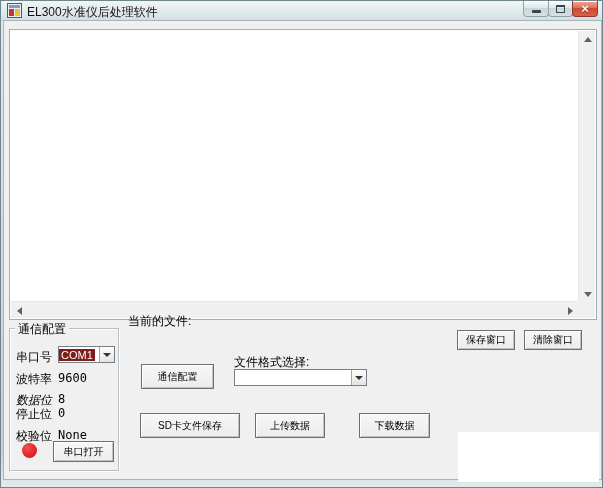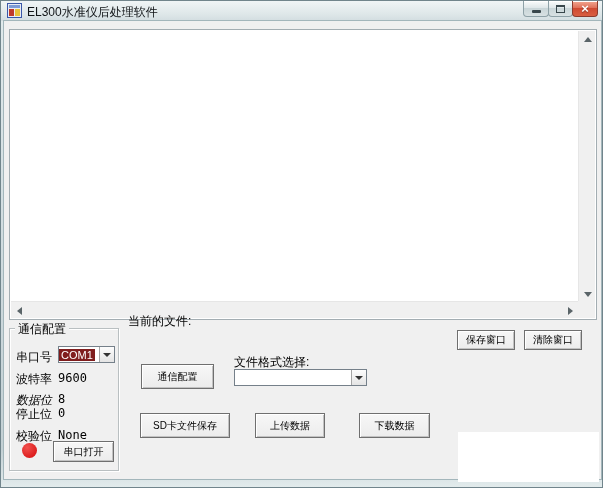--- a/index.html
+++ b/index.html
@@ -145,21 +145,21 @@
   <button class="btn" style="left:140px; top:363px; width:73px; height:25px;">通信配置</button>
 
   <span class="static-lbl" style="left:233px; top:353px;">文件格式选择:</span>
 
   <div class="combo" style="left:233px; top:368px; width:133px; height:17px;">
     <div class="combo-btn">
       <div class="tri-down2"></div>
     </div>
   </div>
 
-  <button class="btn" style="left:139px; top:412px; width:90px; height:25px;text-align:right;">SD卡文件保存</button>
+  <button class="btn" style="left:139px; top:412px; width:100px; height:25px;text-align:right;">SD卡文件保存</button>
   <button class="btn" style="left:254px; top:412px; width:70px; height:25px;">上传数据</button>
   <button class="btn" style="left:358px; top:412px; width:71px; height:25px;">下载数据</button>
 
   <button class="btn" style="left:456px; top:329px; width:58px; height:20px;">保存窗口</button>
   <button class="btn" style="left:523px; top:329px; width:58px; height:20px;">清除窗口</button>
 
   <div class="white-patch"></div>
 
 </div>
 

